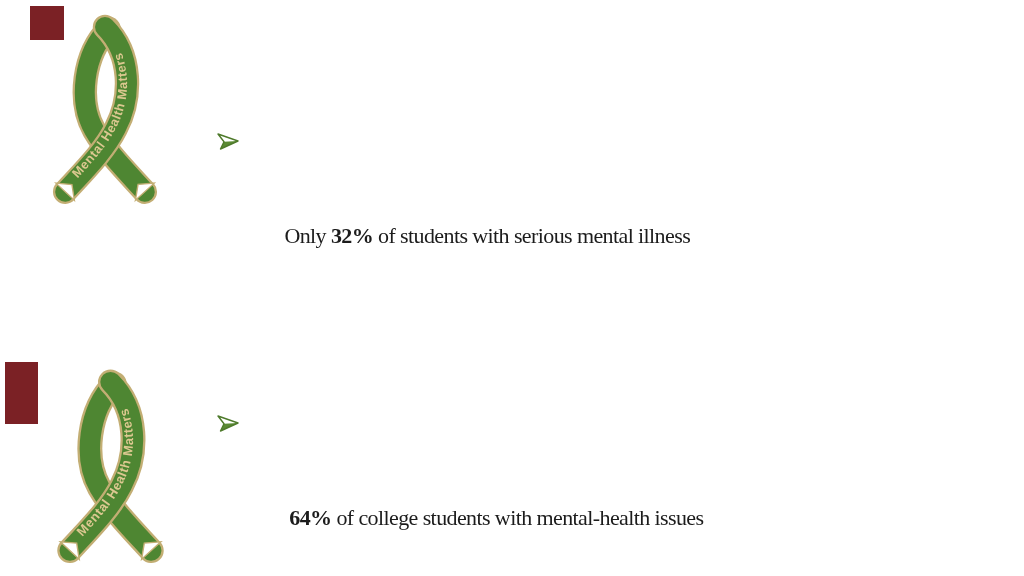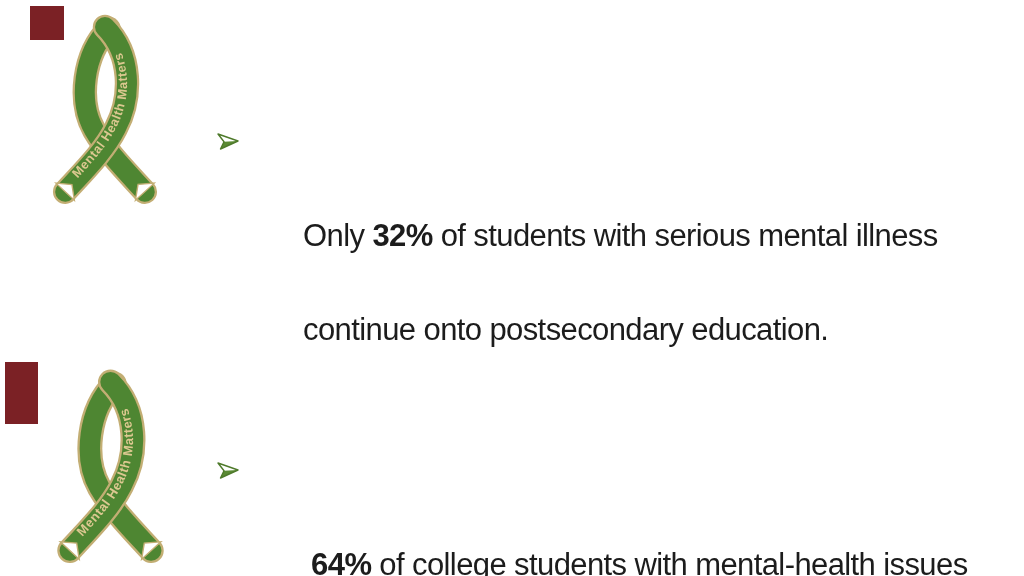--- a/index.html
+++ b/index.html
@@ -9,22 +9,23 @@
   }
   .red-block{position:absolute;background:#7b2125;}
   .red-block.top{left:30px;top:6px;width:34px;height:34px;}
   .red-block.bottom{left:5px;top:362px;width:33px;height:62px;}
   .ribbon{position:absolute;}
   .ribbon.top{left:38px;top:14px;width:134px;height:198px;}
   .ribbon.bottom{left:42px;top:368px;width:137px;height:204px;}
   .text-block{position:absolute;left:216px;top:118px;width:790px;}
   .bullet{
     position:relative;padding-left:39px;
-    font-size:31px;line-height:47px;letter-spacing:-0.6px;
+    font-size:22px;line-height:47px;letter-spacing:-0.6px;
     white-space:pre-wrap;
+    font-family:Liberation Serif, serif;
   }
   .bullet.second{margin-top:47px;}
   .marker{position:absolute;left:0;top:12px;width:24px;height:22px;}
   .stat{font-weight:700;}
   .rib-text{
     font-family:"Liberation Sans",sans-serif;font-size:14px;font-weight:700;
     letter-spacing:0.6px;fill:#dcc890;
   }
 </style>
 </head>
@@ -69,21 +70,20 @@
 
   <div class="text-block">
 
     <div class="bullet">
       <svg class="marker" viewBox="0 0 24 22">
         <polygon points="2,4 22,11 4.5,19 8,11.8" fill="#5a8a33"></polygon>
         <polygon points="2,4 22,11 8,11.8" fill="#ffffff"></polygon>
         <polygon points="2,4 22,11 4.5,19 8,11.8" fill="none" stroke="#4e7a2b" stroke-width="1.4" stroke-linejoin="round"></polygon>
       </svg>
       <span>Only </span><span class="stat">32%</span><span> of students with serious mental illness</span><br>
-      <span>continue onto postsecondary education.</span>
     </div>
 
     <div class="bullet second">
       <svg class="marker" viewBox="0 0 24 22">
         <polygon points="2,4 22,11 4.5,19 8,11.8" fill="#5a8a33"></polygon>
         <polygon points="2,4 22,11 8,11.8" fill="#ffffff"></polygon>
         <polygon points="2,4 22,11 4.5,19 8,11.8" fill="none" stroke="#4e7a2b" stroke-width="1.4" stroke-linejoin="round"></polygon>
       </svg>
       <span> </span><span class="stat">64%</span><span> of college students with mental-health issues</span><br>
       

